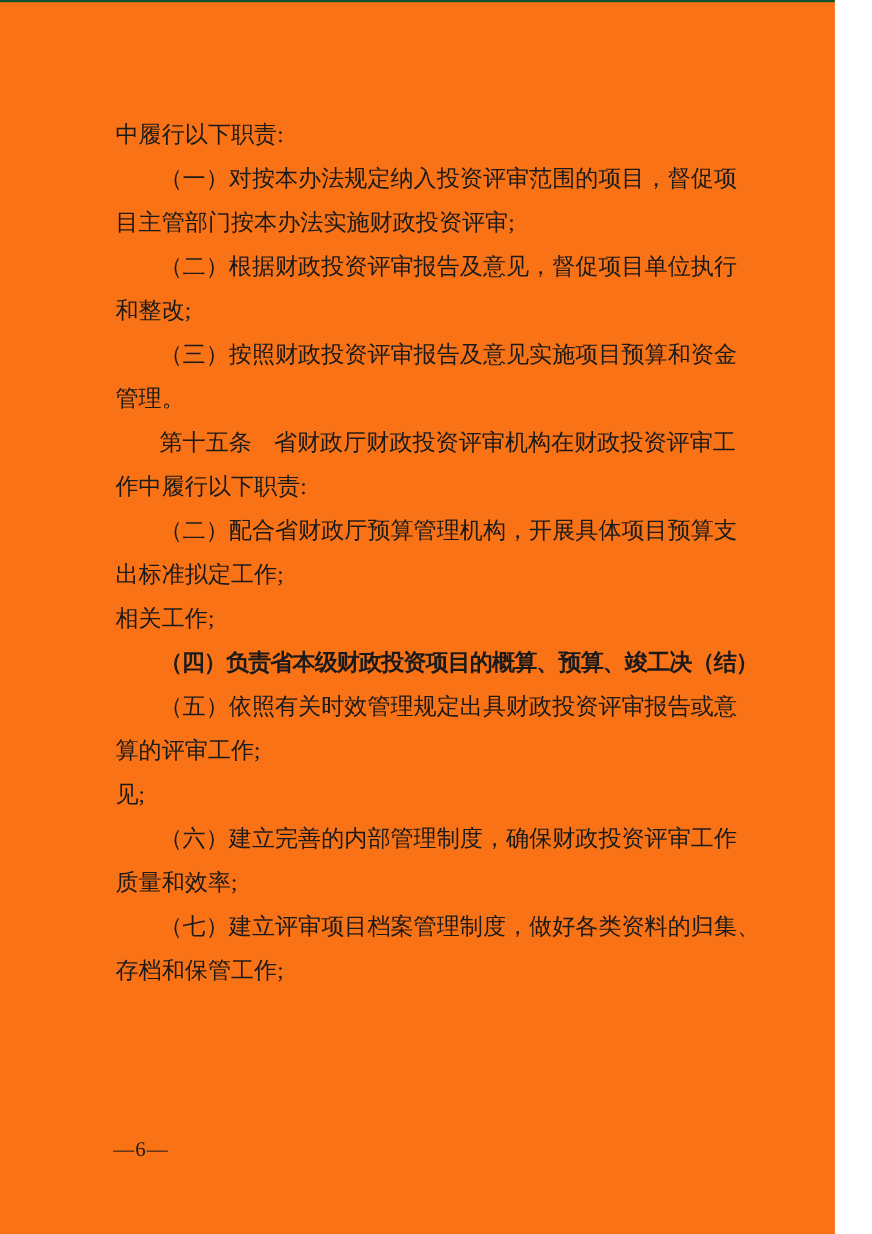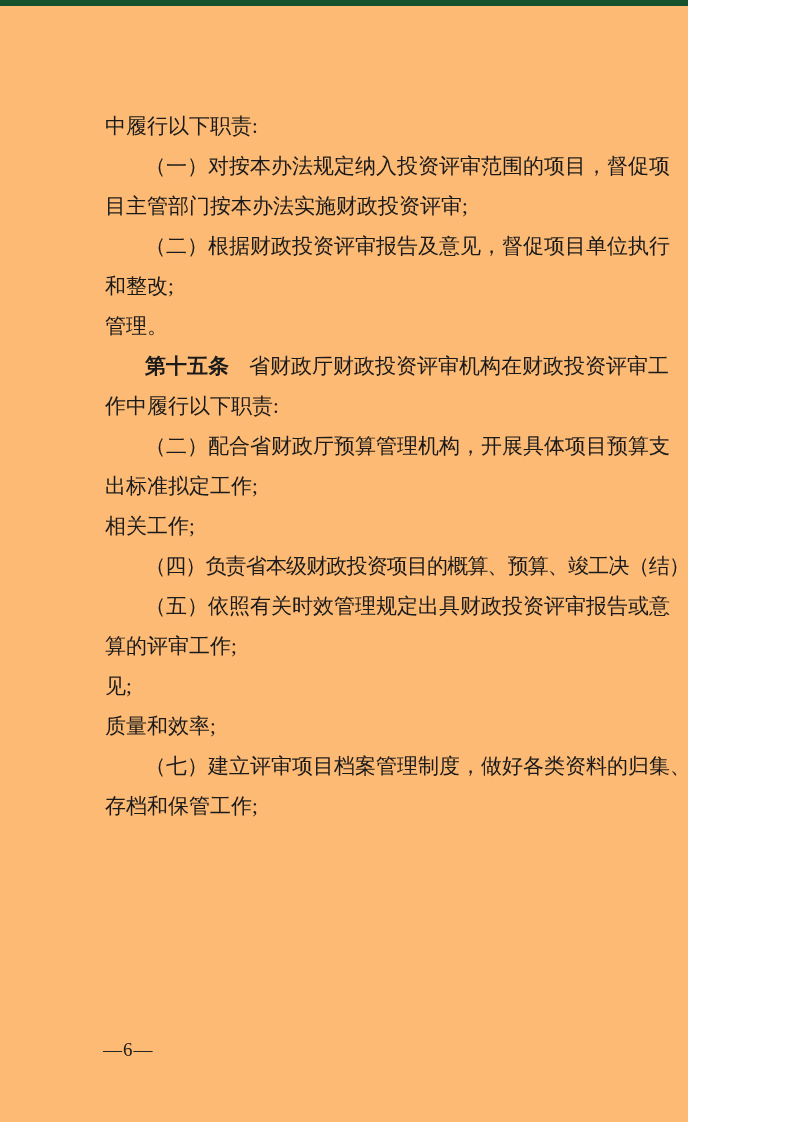--- a/index.html
+++ b/index.html
@@ -11,47 +11,48 @@
     height: 1122px;
     position: relative;
     background: #ffffff;
     font-family: "Liberation Serif", "DejaVu Serif", serif;
     color: #1a1a1a;
     overflow: hidden;
   }
   .page {
     position: absolute;
     left: 0; top: 0;
-    width: 688px;
+    width: 759px;
     height: 1122px;
-    background: #fdba74;
-    border-top: 6px solid #14532d;
+    background: #f97316;
+    border-top: 2px solid #14532d;
     box-sizing: border-box;
   }
   .text-block {
     position: absolute;
     left: 105px;
     top: 100px;
     width: 600px;
   }
   .line {
     height: 40px;
     line-height: 40px;
     font-size: 21px;
     white-space: nowrap;
     letter-spacing: 0;
   }
   .line.indent {
     padding-left: 40px;
   }
   .line.tight {
     letter-spacing: -0.85px;
+    font-weight: bold;
   }
   .bold {
-    font-weight: bold;
+    font-weight: normal;
     margin-right: 20px;
     margin-top: 22px;
   }
   .page-number {
     position: absolute;
     left: 103px;
     top: 1031px;
     height: 26px;
     line-height: 26px;
     font-size: 19px;
@@ -62,28 +63,30 @@
 </head>
 <body style="background: rgb(255, 255, 255); color: rgb(26, 26, 26);">
 
 <div class="page">
   <div class="text-block" id="text-block">
       <div class="line"><span>中履行以下职责:</span></div>
       <div class="line indent"><span>（一）对按本办法规定纳入投资评审范围的项目，督促项</span></div>
       <div class="line"><span>目主管部门按本办法实施财政投资评审;</span></div>
       <div class="line indent"><span>（二）根据财政投资评审报告及意见，督促项目单位执行</span></div>
       <div class="line"><span>和整改;</span></div>
+      <div class="line indent"><span>（三）按照财政投资评审报告及意见实施项目预算和资金</span></div>
       <div class="line"><span>管理。</span></div>
       <div class="line indent"><span class="bold">第十五条</span><span>省财政厅财政投资评审机构在财政投资评审工</span></div>
       <div class="line"><span>作中履行以下职责:</span></div>
       <div class="line indent"><span>（二）配合省财政厅预算管理机构，开展具体项目预算支</span></div>
       <div class="line"><span>出标准拟定工作;</span></div>
       <div class="line"><span>相关工作;</span></div>
       <div class="line indent tight"><span>（四）负责省本级财政投资项目的概算、预算、竣工决（结）</span></div>
       <div class="line indent"><span>（五）依照有关时效管理规定出具财政投资评审报告或意</span></div>
       <div class="line"><span>算的评审工作;</span></div>
       <div class="line"><span>见;</span></div>
+      <div class="line indent"><span>（六）建立完善的内部管理制度，确保财政投资评审工作</span></div>
       <div class="line"><span>质量和效率;</span></div>
       <div class="line indent"><span>（七）建立评审项目档案管理制度，做好各类资料的归集、</span></div>
       <div class="line"><span>存档和保管工作;</span></div>
     </div>
   <div class="page-number">—6—</div>
 </div>
 
 </body></html>

